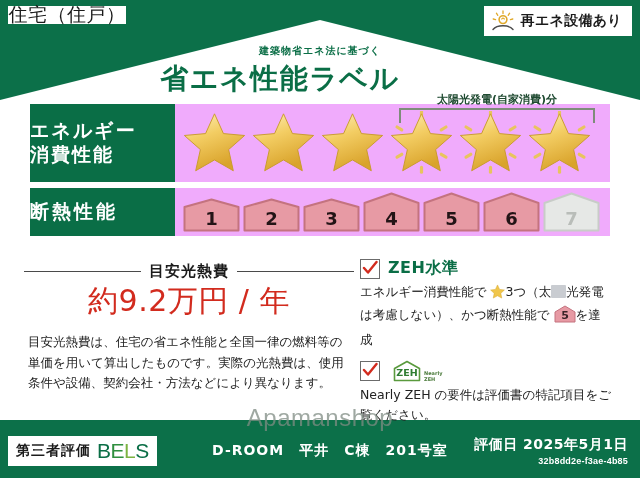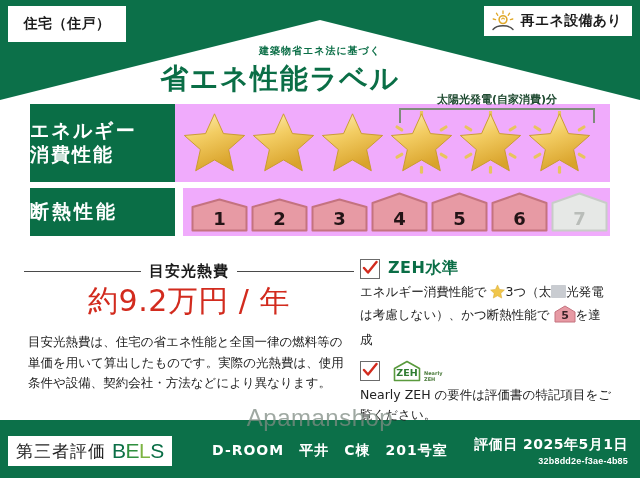--- a/index.html
+++ b/index.html
@@ -7,23 +7,23 @@
     width:640px;height:478px;overflow:hidden;
     background:#0c7049;
     font-family:"DejaVu Sans","Liberation Sans",sans-serif;
     position:relative;
     -webkit-font-smoothing:antialiased;
   }
   #label-root{position:absolute;inset:0;background:#0c7049;}
 
   
   .tag-house{
-    position:absolute;left:8px;top:6px;width:118px;height:36px;
+    position:absolute;left:8px;top:6px;width:118px;height:18px;
     background:#ffffff;display:flex;align-items:center;justify-content:center;
-    color:#1b1b1b;font-size:14px;font-weight:bold;letter-spacing:.5px;z-index:6;
+    color:#1b1b1b;font-size:19px;font-weight:normal;letter-spacing:.5px;z-index:6;
   }
   .tag-solar{
     position:absolute;right:8px;top:6px;height:30px;padding:0 10px 0 6px;
     background:#ffffff;display:flex;align-items:center;gap:5px;z-index:6;
   }
   .tag-solar .txt{color:#1b1b1b;font-size:14px;font-weight:bold;letter-spacing:.3px;}
   .sun-ico{width:26px;height:22px;display:block;}
 
   
   .house-white{
@@ -37,21 +37,21 @@
     color:#0a6e46;font-size:10px;font-weight:bold;letter-spacing:1px;
   }
   .main-title{
     position:absolute;top:60px;left:0;width:560px;text-align:center;z-index:3;
     color:#0a6e46;font-size:28px;font-weight:bold;letter-spacing:1.5px;
   }
 
   
   .perf-wrap{position:absolute;left:30px;top:104px;width:580px;z-index:3;}
   .perf-row{display:flex;align-items:stretch;height:78px;margin-bottom:6px;position:relative;}
-  .perf-row.ins{height:48px;margin-bottom:0;gap:8px;}
+  .perf-row.ins{height:48px;margin-bottom:0;}
   .perf-key{
     width:145px;background:#0a6e46;color:#fff;
     display:flex;flex-direction:column;justify-content:center;
     font-size:19px;font-weight:bold;letter-spacing:2px;line-height:1.25;flex:none;
   }
   .perf-row.ins .perf-key{font-size:19px;letter-spacing:3px;}
   .perf-val{
     flex:1;background:#f0abfc;position:relative;display:flex;align-items:center;
   }
   .stars{display:flex;align-items:center;gap:2px;padding-left:6px;}
@@ -109,21 +109,21 @@
   }
 
   
   .bottom{
     position:absolute;left:0;bottom:0;width:640px;height:46px;background:#0c7049;z-index:7;
   }
   .bels{
     position:absolute;left:8px;top:4px;height:30px;background:#fff;padding:0 8px;
     display:flex;align-items:center;gap:6px;
   }
-  .bels .jp{color:#1b1b1b;font-size:17px;font-weight:normal;letter-spacing:1px;}
+  .bels .jp{color:#1b1b1b;font-size:14px;font-weight:bold;letter-spacing:1px;}
   .bels .en{font-size:21px;font-weight:normal;letter-spacing:-.5px;font-family:"Liberation Sans",sans-serif;}
   .bels .en .b1{color:#0a6e46;}
   .bels .en .b2{color:#2f8f3f;}
   .bels .en .b3{color:#7cb342;}
   .bels .en .b4{color:#0a6e46;}
   .unit{
     position:absolute;left:212px;top:10px;color:#ffffff;font-size:14px;font-weight:bold;letter-spacing:1px;
   }
   .evaldate{
     position:absolute;right:12px;top:4px;text-align:right;color:#ffffff;

